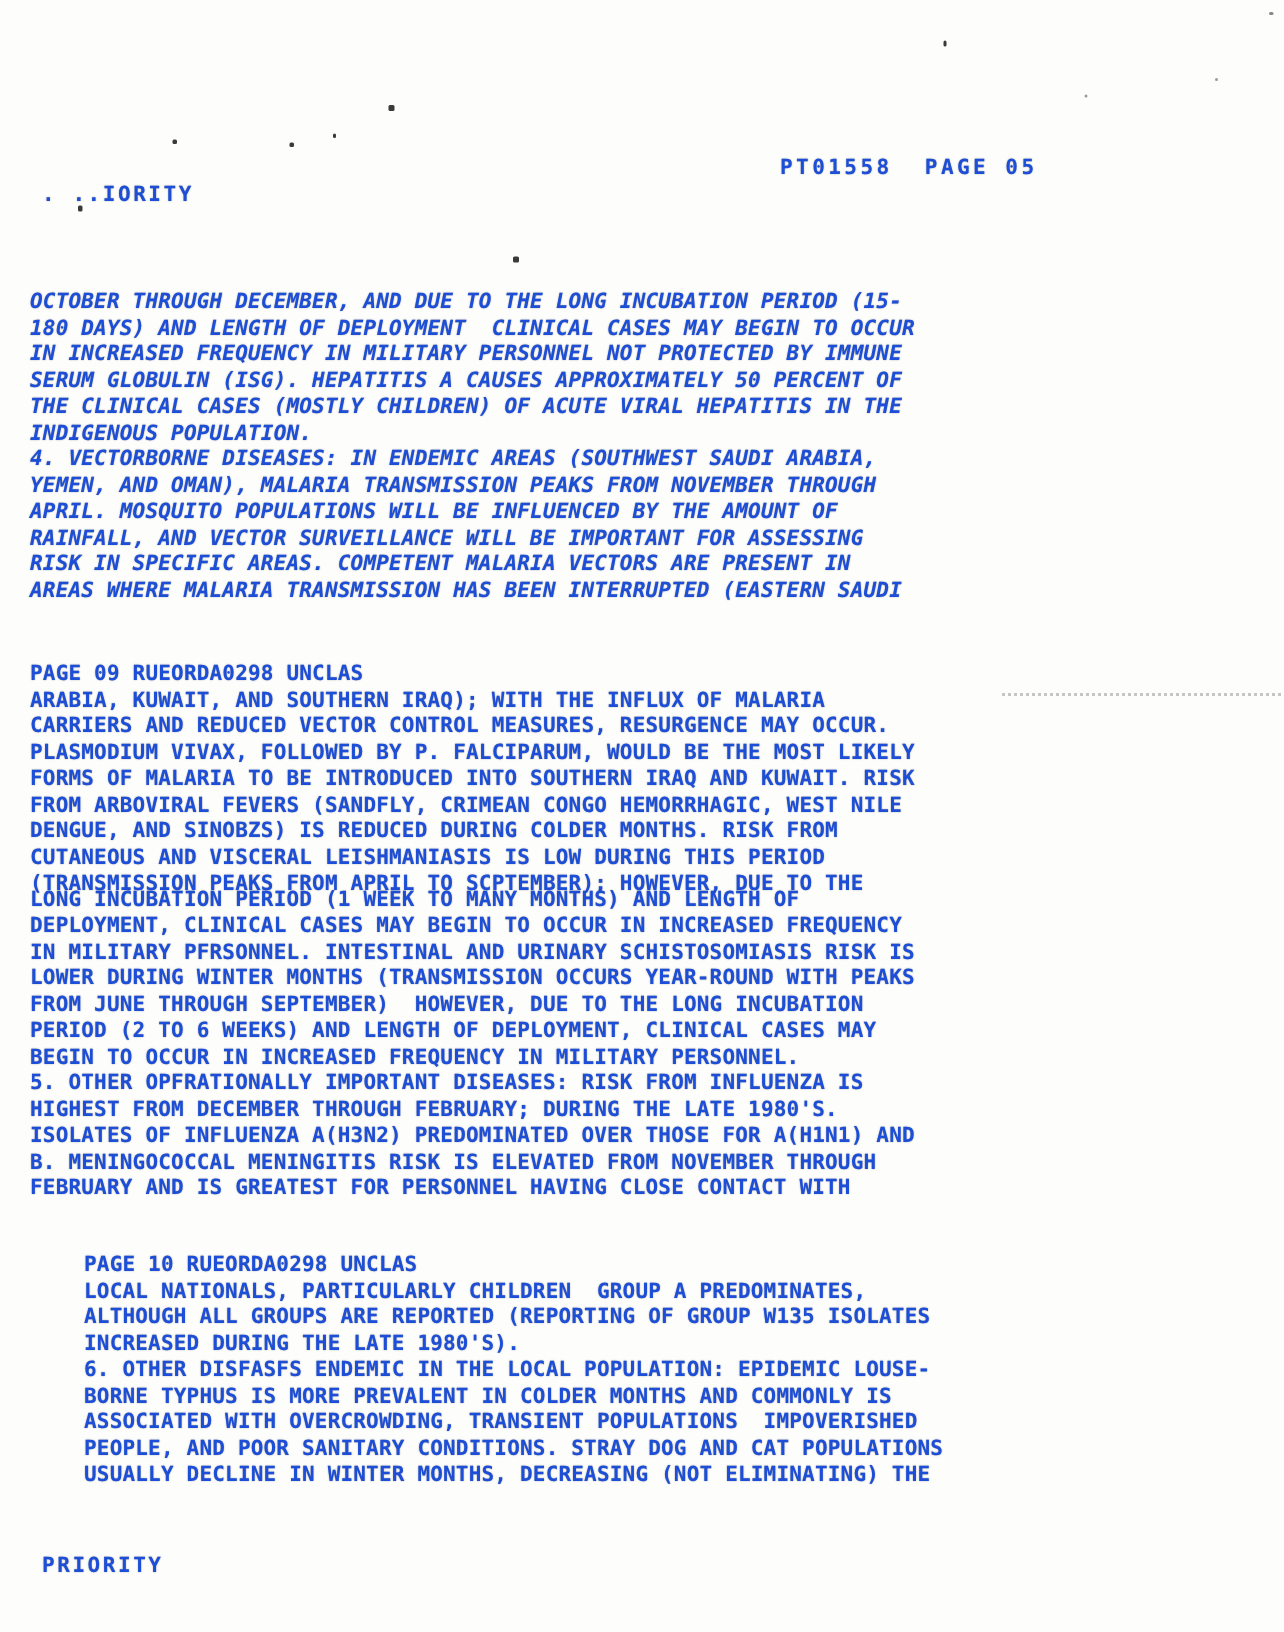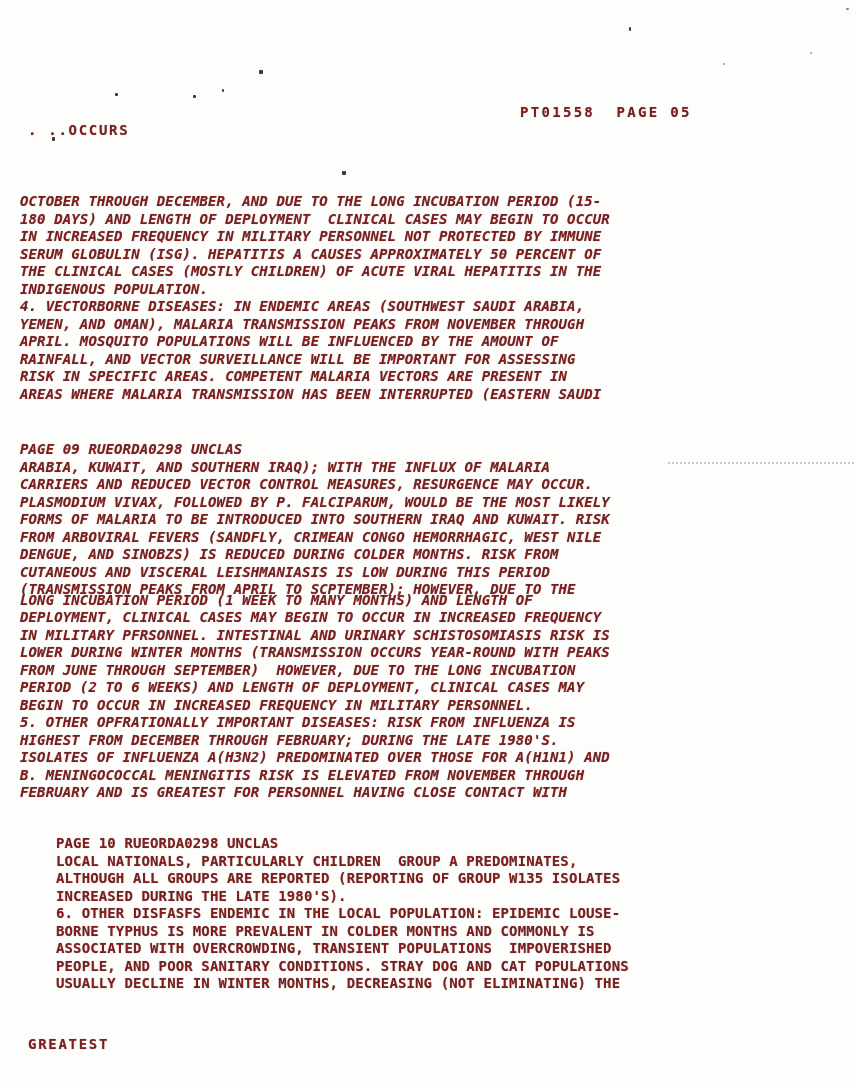--- a/index.html
+++ b/index.html
@@ -7,21 +7,21 @@
     padding: 0;
     background: #ffffff;
   }
   .page {
     position: relative;
     width: 856px;
     height: 1088px;
     background: #fdfdfc;
     overflow: hidden;
     font-family: "DejaVu Sans Mono", "Liberation Mono", monospace;
-    color: #7f1d1d;
+    color: #1d4ed8;
   }
   .typed {
     font-weight: 700;
     font-size: 14px;
     letter-spacing: 0.12px;
     text-shadow: 0 0 1px rgba(25,25,25,0.45);
     white-space: pre;
   }
   .page-ref {
     position: absolute;
@@ -40,21 +40,21 @@
     left: 28px;
     top: 1036px;
     letter-spacing: 1.7px;
   }
   .section {
     position: absolute;
     left: 20px;
     width: 640px;
   }
   #sec0 { top: 193px; font-style: italic; }
-  #sec1 { top: 441px; font-style: italic; }
+  #sec1 { top: 441px; }
   #sec2 { top: 835px; margin-left: 36px; }
   .line {
     height: 17.5px;
     line-height: 17.5px;
   }
   
   #sec1 .line:nth-child(10) { margin-top: -7px; }
   
   .dot-trail {
     position: absolute;
@@ -94,25 +94,25 @@
   <span class="speck s4"></span>
   <span class="speck s5"></span>
   <span class="speck s6"></span>
   <span class="speck s7"></span>
   <span class="speck s8"></span>
   <span class="speck s9"></span>
   <span class="speck s10"></span>
 
   <div class="typed page-ref">PT01558  PAGE 05</div>
 
-  <div class="typed frag-top">. ..OCCURS</div>
+  <div class="typed frag-top">. ..IORITY</div>
 
   <div class="typed section" id="sec0"><div class="line">OCTOBER THROUGH DECEMBER, AND DUE TO THE LONG INCUBATION PERIOD (15-</div><div class="line">180 DAYS) AND LENGTH OF DEPLOYMENT  CLINICAL CASES MAY BEGIN TO OCCUR</div><div class="line">IN INCREASED FREQUENCY IN MILITARY PERSONNEL NOT PROTECTED BY IMMUNE</div><div class="line">SERUM GLOBULIN (ISG). HEPATITIS A CAUSES APPROXIMATELY 50 PERCENT OF</div><div class="line">THE CLINICAL CASES (MOSTLY CHILDREN) OF ACUTE VIRAL HEPATITIS IN THE</div><div class="line">INDIGENOUS POPULATION.</div><div class="line">4. VECTORBORNE DISEASES: IN ENDEMIC AREAS (SOUTHWEST SAUDI ARABIA,</div><div class="line">YEMEN, AND OMAN), MALARIA TRANSMISSION PEAKS FROM NOVEMBER THROUGH</div><div class="line">APRIL. MOSQUITO POPULATIONS WILL BE INFLUENCED BY THE AMOUNT OF</div><div class="line">RAINFALL, AND VECTOR SURVEILLANCE WILL BE IMPORTANT FOR ASSESSING</div><div class="line">RISK IN SPECIFIC AREAS. COMPETENT MALARIA VECTORS ARE PRESENT IN</div><div class="line">AREAS WHERE MALARIA TRANSMISSION HAS BEEN INTERRUPTED (EASTERN SAUDI</div></div>
 
   <div class="dot-trail"></div>
 
   <div class="typed section" id="sec1"><div class="line">PAGE 09 RUEORDA0298 UNCLAS</div><div class="line">ARABIA, KUWAIT, AND SOUTHERN IRAQ); WITH THE INFLUX OF MALARIA</div><div class="line">CARRIERS AND REDUCED VECTOR CONTROL MEASURES, RESURGENCE MAY OCCUR.</div><div class="line">PLASMODIUM VIVAX, FOLLOWED BY P. FALCIPARUM, WOULD BE THE MOST LIKELY</div><div class="line">FORMS OF MALARIA TO BE INTRODUCED INTO SOUTHERN IRAQ AND KUWAIT. RISK</div><div class="line">FROM ARBOVIRAL FEVERS (SANDFLY, CRIMEAN CONGO HEMORRHAGIC, WEST NILE</div><div class="line">DENGUE, AND SINOBZS) IS REDUCED DURING COLDER MONTHS. RISK FROM</div><div class="line">CUTANEOUS AND VISCERAL LEISHMANIASIS IS LOW DURING THIS PERIOD</div><div class="line">(TRANSMISSION PEAKS FROM APRIL TO SCPTEMBER); HOWEVER, DUE TO THE</div><div class="line">LONG INCUBATION PERIOD (1 WEEK TO MANY MONTHS) AND LENGTH OF</div><div class="line">DEPLOYMENT, CLINICAL CASES MAY BEGIN TO OCCUR IN INCREASED FREQUENCY</div><div class="line">IN MILITARY PFRSONNEL. INTESTINAL AND URINARY SCHISTOSOMIASIS RISK IS</div><div class="line">LOWER DURING WINTER MONTHS (TRANSMISSION OCCURS YEAR-ROUND WITH PEAKS</div><div class="line">FROM JUNE THROUGH SEPTEMBER)  HOWEVER, DUE TO THE LONG INCUBATION</div><div class="line">PERIOD (2 TO 6 WEEKS) AND LENGTH OF DEPLOYMENT, CLINICAL CASES MAY</div><div class="line">BEGIN TO OCCUR IN INCREASED FREQUENCY IN MILITARY PERSONNEL.</div><div class="line">5. OTHER OPFRATIONALLY IMPORTANT DISEASES: RISK FROM INFLUENZA IS</div><div class="line">HIGHEST FROM DECEMBER THROUGH FEBRUARY; DURING THE LATE 1980'S.</div><div class="line">ISOLATES OF INFLUENZA A(H3N2) PREDOMINATED OVER THOSE FOR A(H1N1) AND</div><div class="line">B. MENINGOCOCCAL MENINGITIS RISK IS ELEVATED FROM NOVEMBER THROUGH</div><div class="line">FEBRUARY AND IS GREATEST FOR PERSONNEL HAVING CLOSE CONTACT WITH</div></div>
 
   <div class="typed section" id="sec2"><div class="line">PAGE 10 RUEORDA0298 UNCLAS</div><div class="line">LOCAL NATIONALS, PARTICULARLY CHILDREN  GROUP A PREDOMINATES,</div><div class="line">ALTHOUGH ALL GROUPS ARE REPORTED (REPORTING OF GROUP W135 ISOLATES</div><div class="line">INCREASED DURING THE LATE 1980'S).</div><div class="line">6. OTHER DISFASFS ENDEMIC IN THE LOCAL POPULATION: EPIDEMIC LOUSE-</div><div class="line">BORNE TYPHUS IS MORE PREVALENT IN COLDER MONTHS AND COMMONLY IS</div><div class="line">ASSOCIATED WITH OVERCROWDING, TRANSIENT POPULATIONS  IMPOVERISHED</div><div class="line">PEOPLE, AND POOR SANITARY CONDITIONS. STRAY DOG AND CAT POPULATIONS</div><div class="line">USUALLY DECLINE IN WINTER MONTHS, DECREASING (NOT ELIMINATING) THE</div></div>
 
-  <div class="typed footer-word">GREATEST</div>
+  <div class="typed footer-word">PRIORITY</div>
 
 </div>
 
 </body></html>

